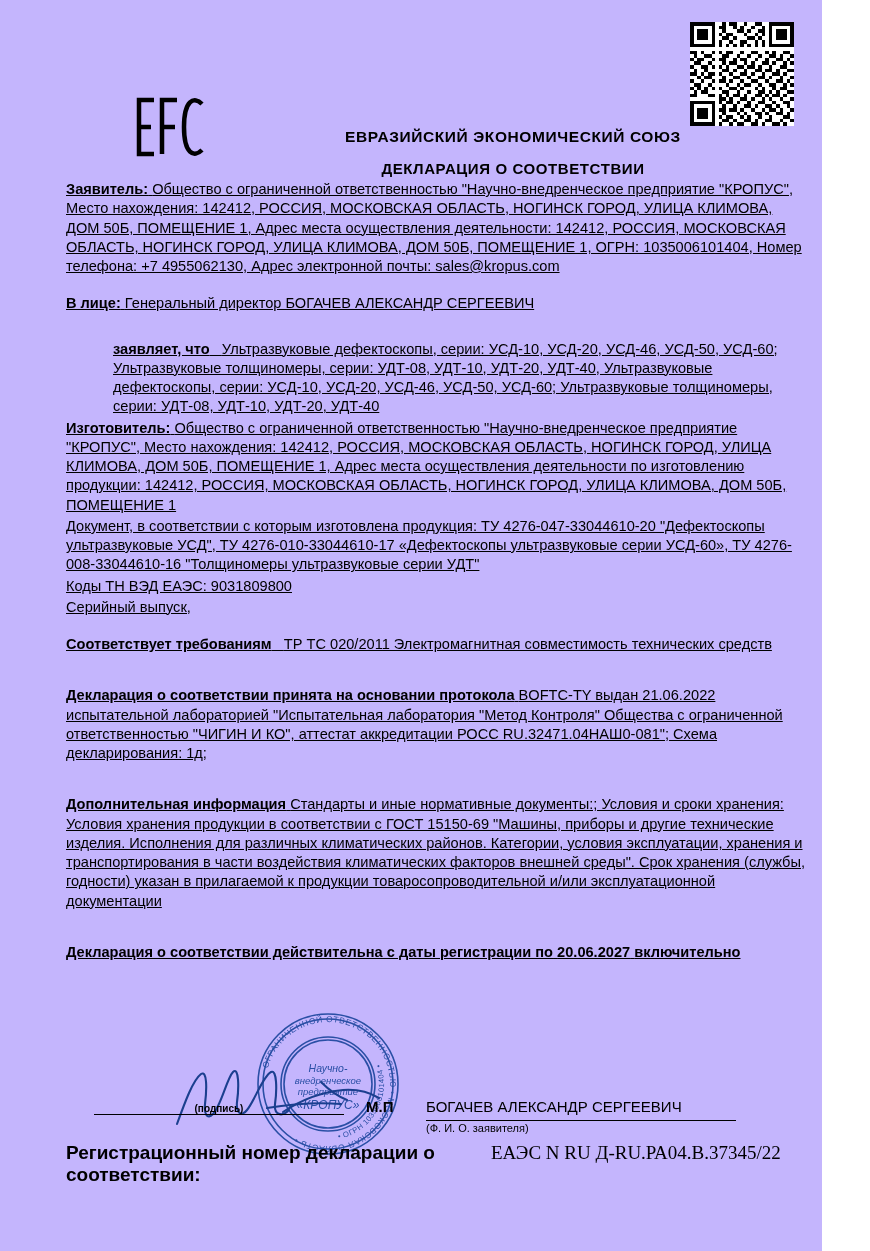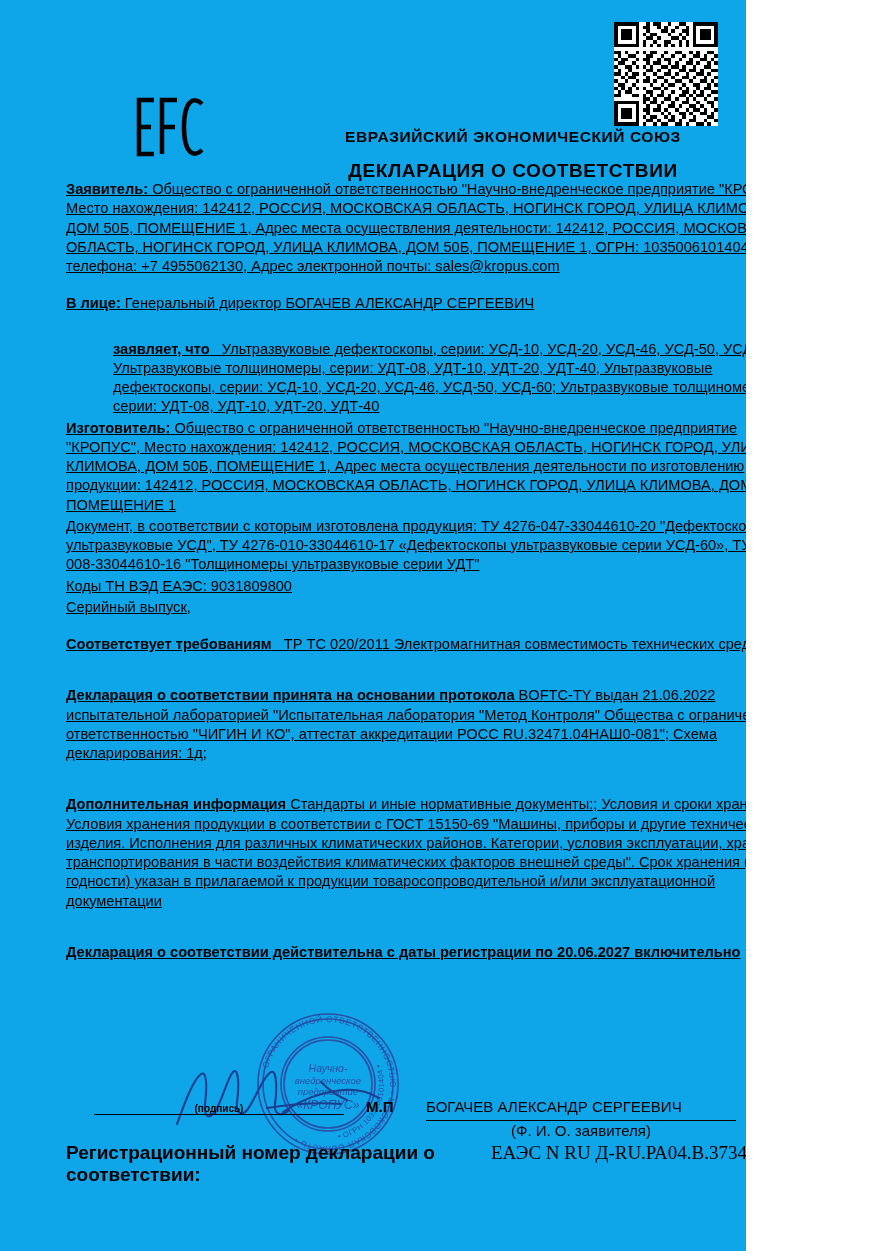--- a/index.html
+++ b/index.html
@@ -6,23 +6,23 @@
     margin: 0;
     padding: 0;
     background: #ffffff;
   }
   body {
     font-family: "Liberation Sans", sans-serif;
     color: #000000;
   }
   .page {
     position: relative;
-    width: 746px;
+    width: 822px;
     height: 1251px;
-    background: #0ea5e9;
+    background: #c4b5fd;
     overflow: hidden;
     box-sizing: border-box;
   }
 
   
   .qr-wrap {
     position: absolute;
     top: 22px;
     right: 28px;
     width: 104px;
@@ -48,21 +48,21 @@
     width: 570px;
     text-align: center;
   }
   .doc-title {
     font-size: 15.5px;
     font-weight: bold;
     letter-spacing: 0.6px;
     margin: 0 0 14px 0;
   }
   .doc-subtitle {
-    font-size: 19px;
+    font-size: 15px;
     font-weight: bold;
     letter-spacing: 0.6px;
     margin: 0;
   }
 
   
   .content {
     position: absolute;
     left: 66px;
     top: 180px;
@@ -135,22 +135,21 @@
     left: 360px;
     top: 110px;
     width: 310px;
     border-bottom: 1px solid #000;
   }
   .signer-caption {
     position: absolute;
     left: 360px;
     top: 112px;
     width: 310px;
-    text-align: center;
-    font-size: 15px;
+    font-size: 11px;
   }
 
   
   .footer {
     position: absolute;
     left: 66px;
     top: 1142px;
     width: 740px;
     font-size: 19px;
   }

